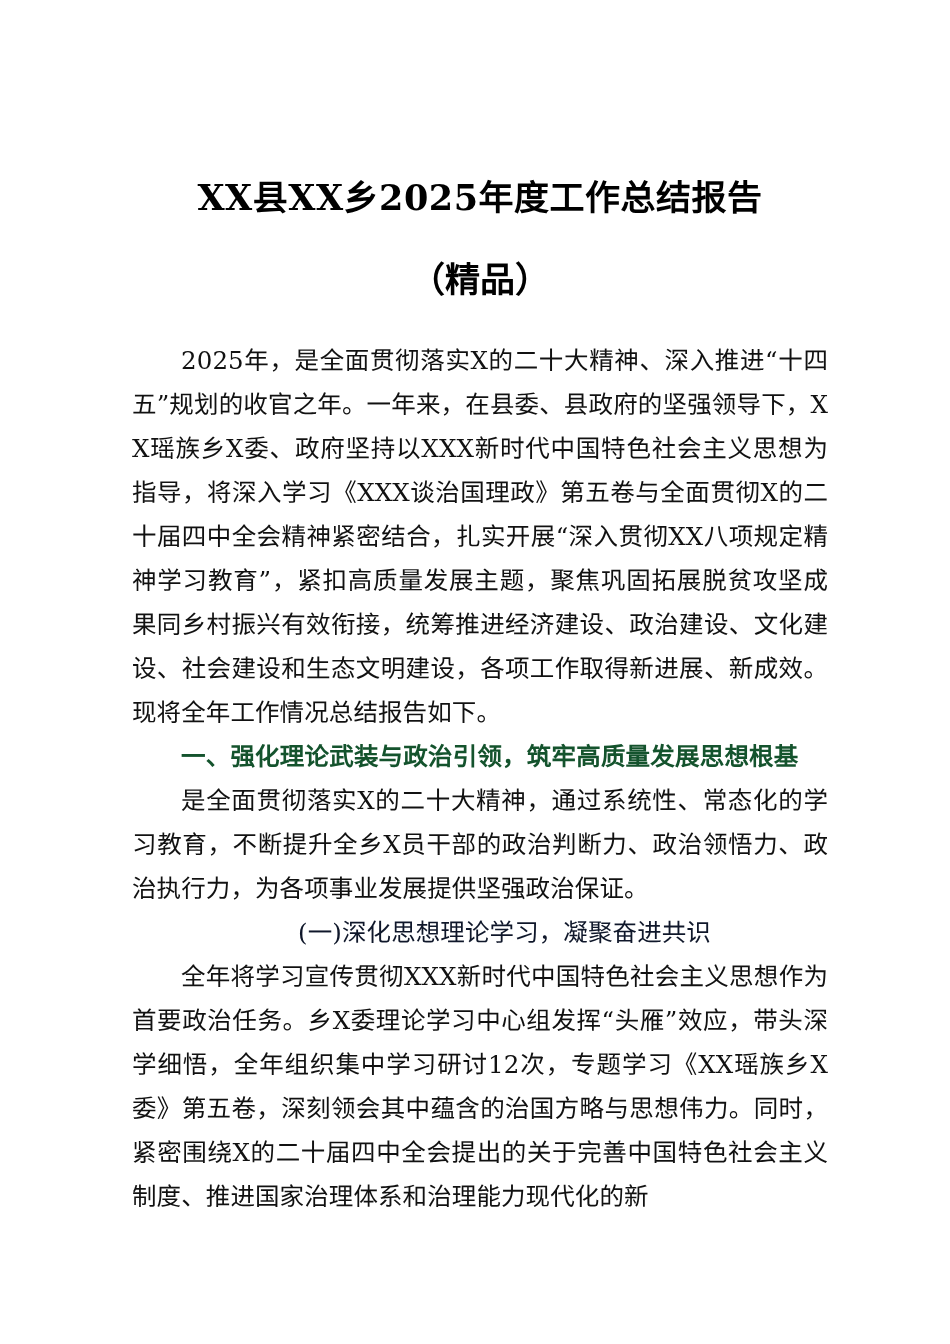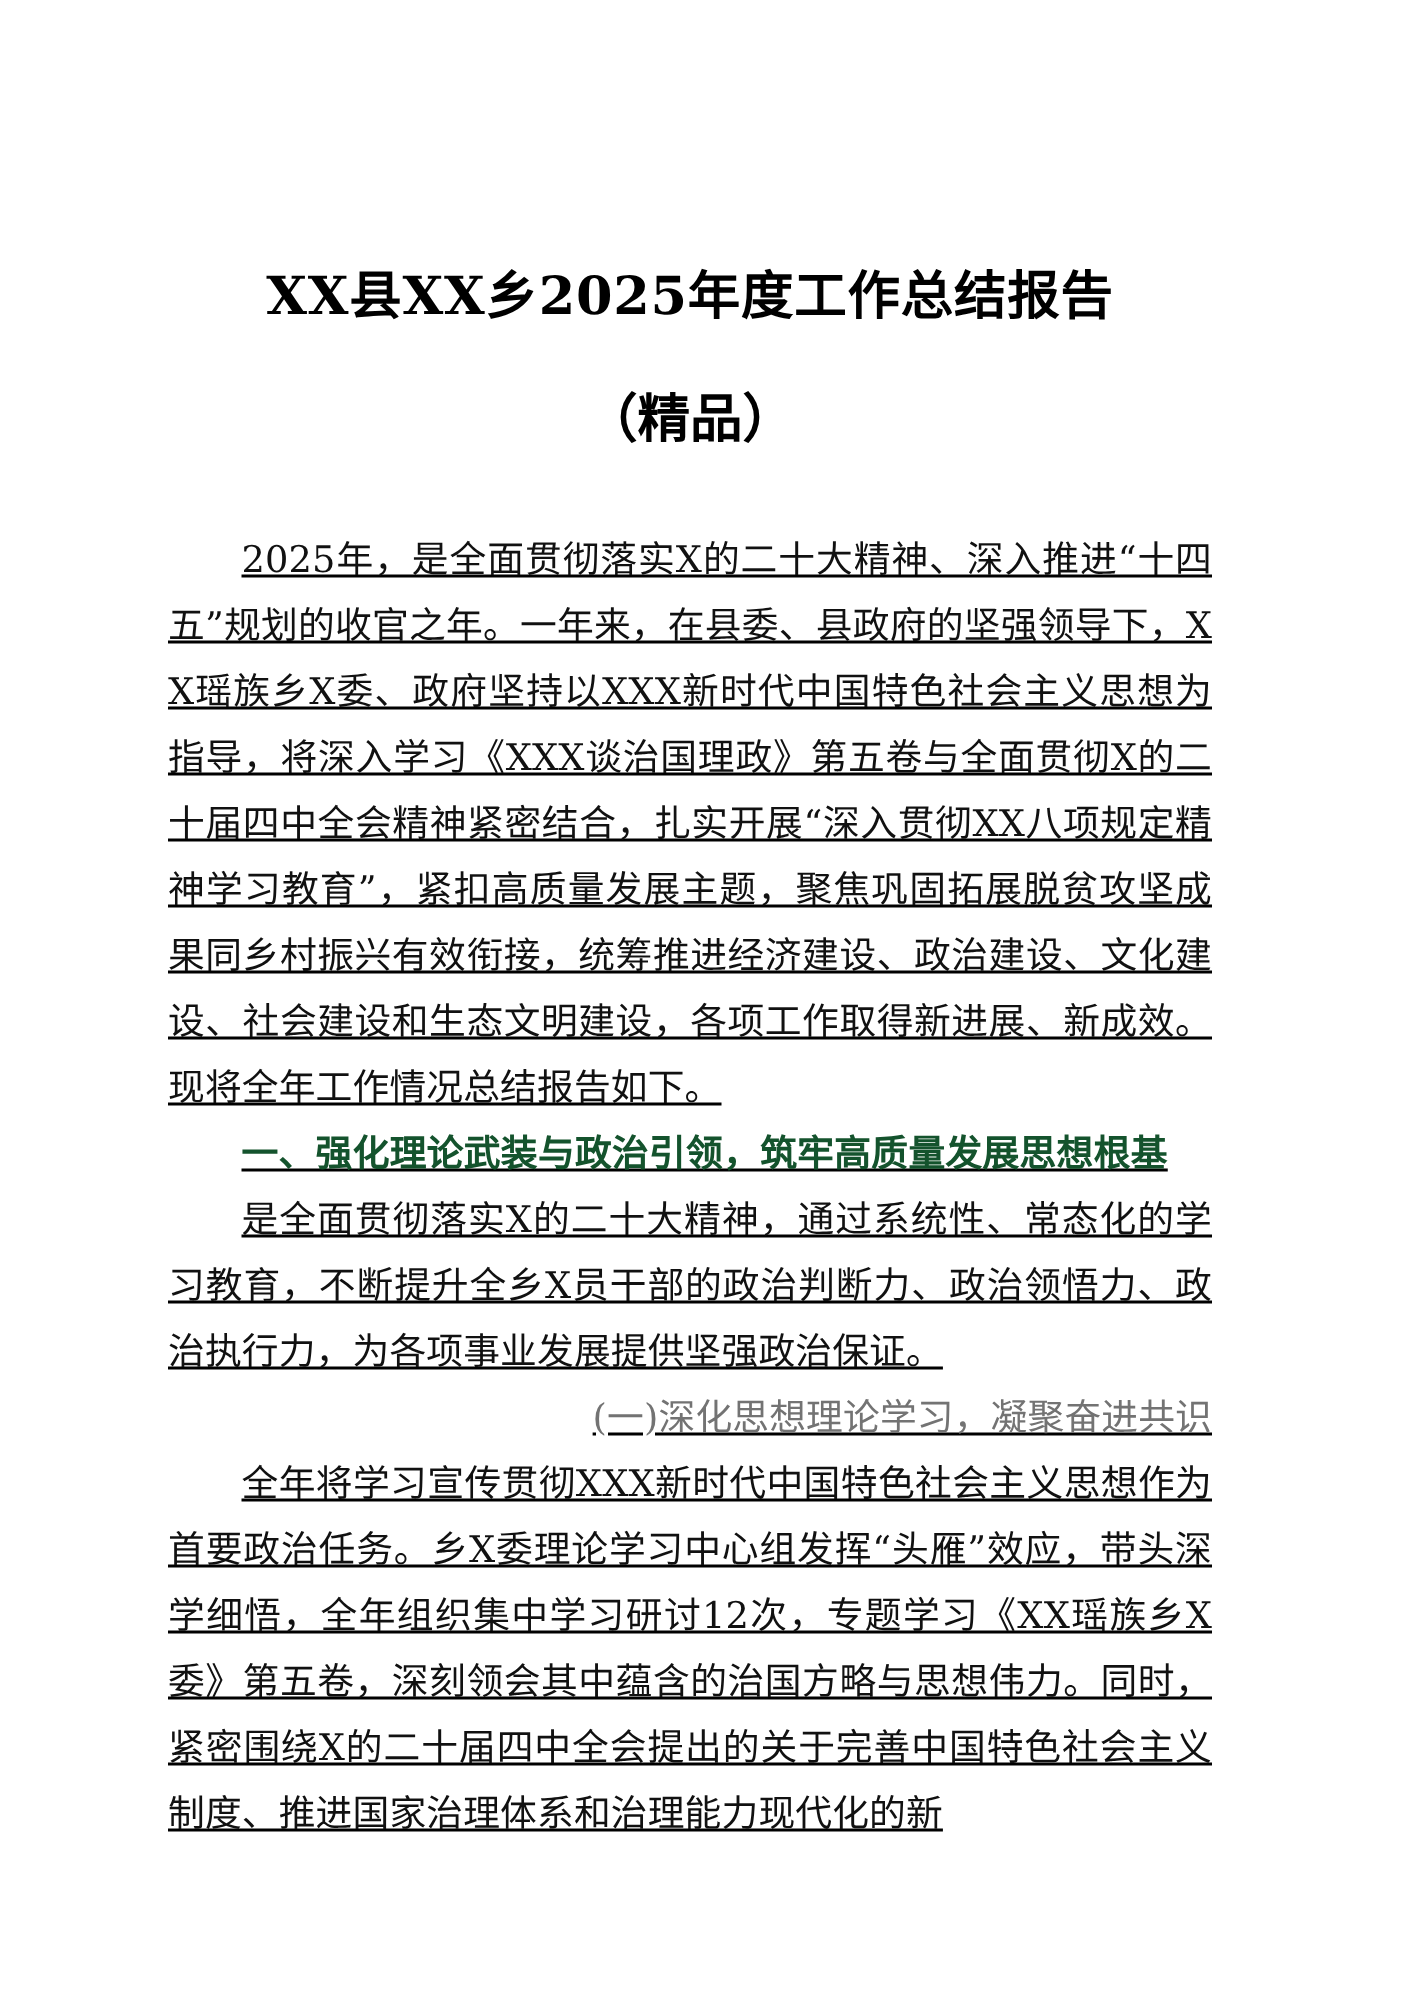--- a/index.html
+++ b/index.html
@@ -21,21 +21,21 @@
     position: relative;
     width: 950px;
     height: 1344px;
     background: #ffffff;
     box-sizing: border-box;
     padding: 0;
   }
 
   .content {
     position: absolute;
-    left: 112px;
+    left: 132px;
     top: 0;
     width: 696px;
   }
 
   
   .doc-title {
     margin: 0;
     padding-top: 175px;
     font-family: "DejaVu Serif", "Liberation Serif", serif;
     font-weight: 700;
@@ -49,22 +49,21 @@
     display: block;
     white-space: nowrap;
   }
   .doc-title .tline-2 {
     letter-spacing: 0px;
     margin-top: 36px;
   }
 
   
   .body-block {
-    margin-top: 48px;
-    text-decoration: underline;
+    margin-top: 36px;
   }
 
   p.para {
     margin: 0 0 0 0;
     font-family: "DejaVu Serif", "Liberation Serif", serif;
     font-size: 24.5px;
     line-height: 44px;
     text-align: justify;
     text-align-last: left;
     text-justify: inter-character;
@@ -94,22 +93,22 @@
     letter-spacing: 0.2px;
   }
 
   h3.sub-heading {
     margin: 0;
     font-family: "DejaVu Serif", "Liberation Serif", serif;
     font-size: 24.5px;
     line-height: 44px;
     font-weight: 400;
     text-indent: 2em;
-    text-align: right;
-    color: #737373;
+    text-align: center;
+    color: #0f172a;
     letter-spacing: 0.1px;
   }
 </style>
 </head>
 <body>
 
 <div class="page">
   <div class="content">
 
     <h1 class="doc-title">

